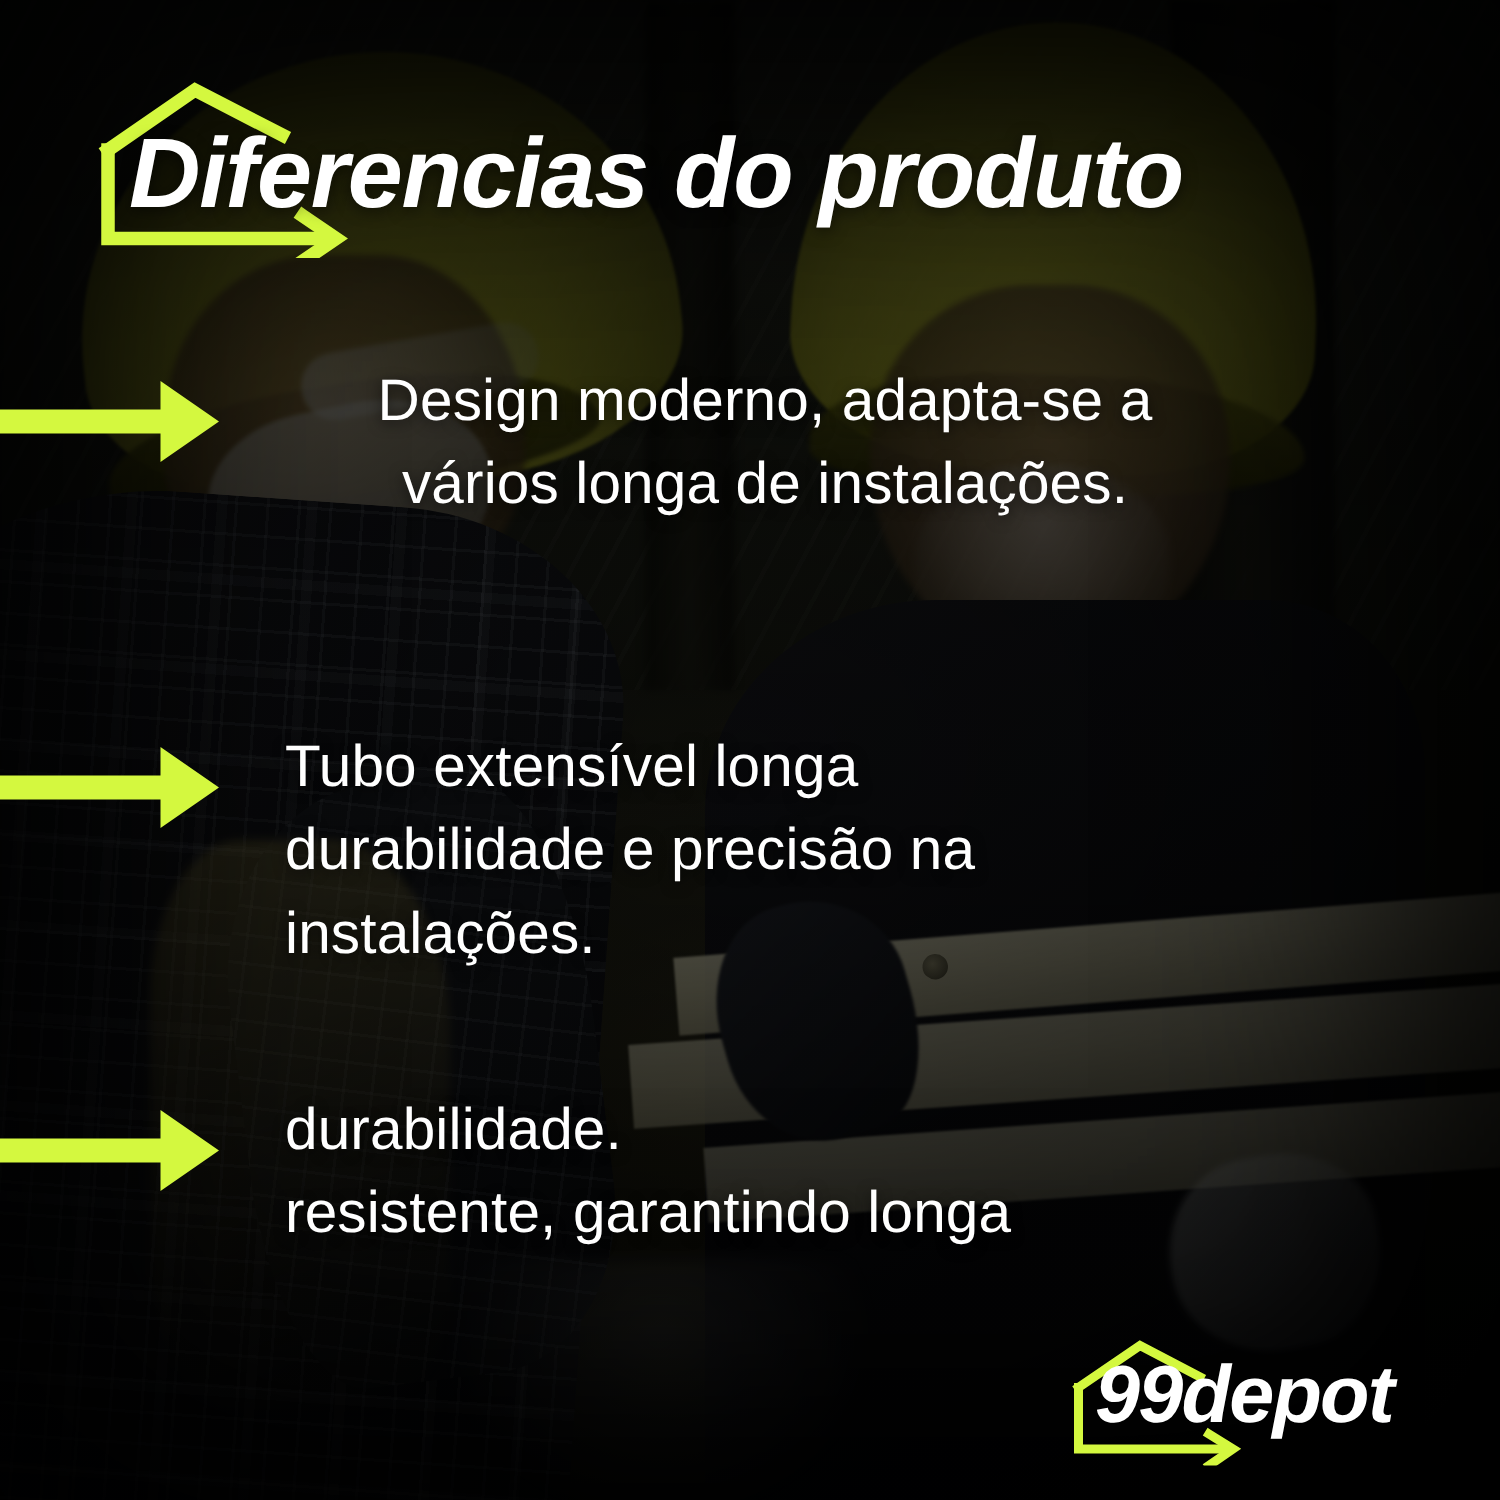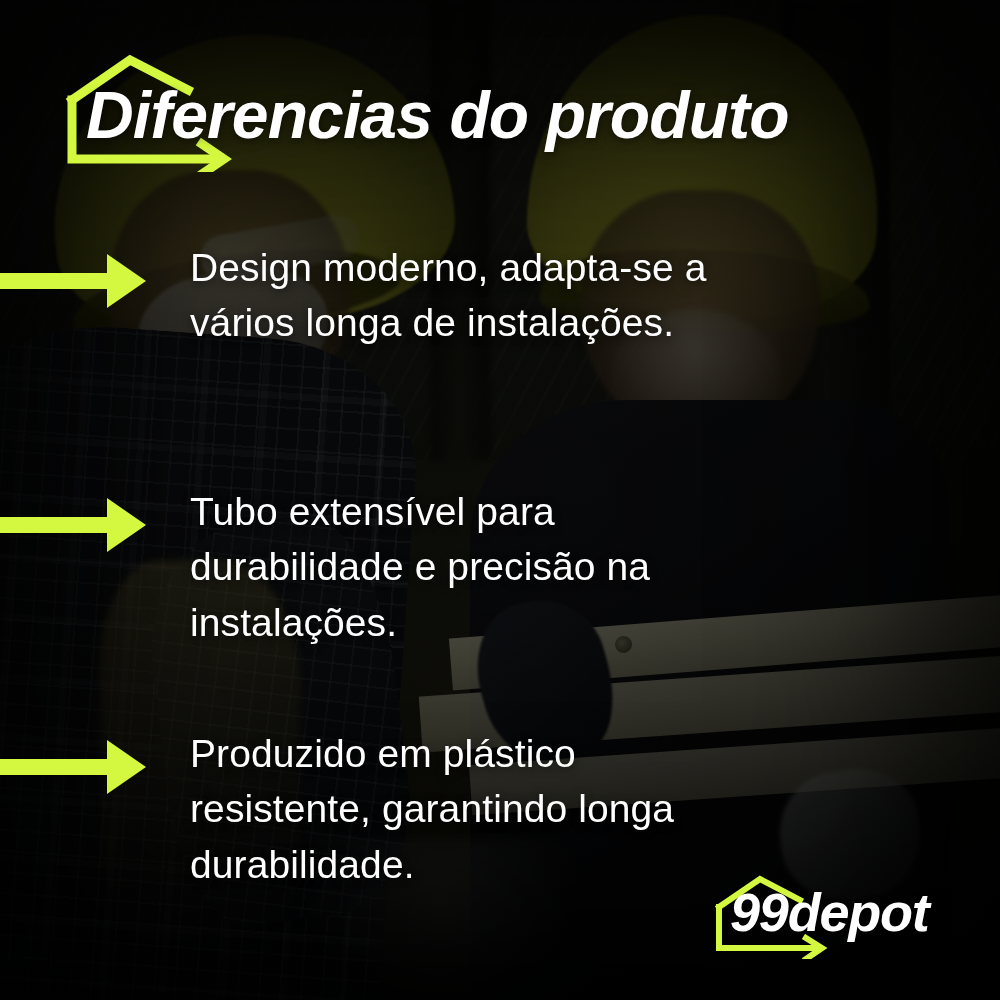--- a/index.html
+++ b/index.html
@@ -320,35 +320,35 @@
     color: #ffffff;
     font-size: 39px;
     font-weight: 400;
     line-height: 1.42;
     letter-spacing: .1px;
     text-shadow: 0 2px 9px rgba(0,0,0,.6);
   }
 
   #bullet-1 { top: 248px; }
   #bullet-1 .arrow { top: 2px; }
-  #bullet-1 .btext { top: -8px; }
+  #bullet-1 .btext { top: -8px; text-align: center; }
 
   #bullet-2 { top: 492px; }
   #bullet-2 .arrow { top: 2px; }
   #bullet-2 .btext { top: -8px; }
 
   #bullet-3 { top: 734px; }
   #bullet-3 .arrow { top: 2px; }
   #bullet-3 .btext { top: -8px; }
 
   
   .logo {
     position: absolute;
     right: 52px;
-    bottom: 41px;
+    bottom: 23px;
     width: 236px;
     height: 86px;
   }
   .logo-mark {
     position: absolute;
     left: 0; top: 0;
     width: 126px; height: 86px;
   }
   .logo-text {
     position: absolute;
@@ -420,34 +420,33 @@
         <div>Design moderno, adapta-se a</div>
         <div>vários longa de instalações.</div>
       </div>
     </div>
 
     <div class="bullet" id="bullet-2">
       <svg class="arrow" viewBox="0 0 148 62" aria-hidden="true">
         <path d="M0 23 L107 23 L107 4 L146 31 L107 58 L107 39 L0 39 Z" fill="#d4f83f"></path>
       </svg>
       <div class="btext">
-        <div>Tubo extensível para</div>
+        <div>Tubo extensível longa</div>
         <div>durabilidade e precisão na</div>
         <div>instalações.</div>
       </div>
     </div>
 
     <div class="bullet" id="bullet-3">
       <svg class="arrow" viewBox="0 0 148 62" aria-hidden="true">
         <path d="M0 23 L107 23 L107 4 L146 31 L107 58 L107 39 L0 39 Z" fill="#d4f83f"></path>
       </svg>
       <div class="btext">
-        <div>Produzido em plástico</div>
+        <div>durabilidade.</div>
         <div>resistente, garantindo longa</div>
-        <div>durabilidade.</div>
       </div>
     </div>
 
     <div class="logo">
       <svg class="logo-mark" viewBox="0 0 126 86" aria-hidden="true">
         <path d="M7 34 L7 75 L104 75" fill="none" stroke="#d4f83f" stroke-width="6" stroke-linecap="square" stroke-linejoin="miter"></path>
         <path d="M7 34 L48 6 L88 27" fill="none" stroke="#d4f83f" stroke-width="6" stroke-linecap="square" stroke-linejoin="miter"></path>
         <path d="M94 65 L110 75 L94 86" fill="none" stroke="#d4f83f" stroke-width="6" stroke-linecap="square" stroke-linejoin="miter"></path>
       </svg>
       <div class="logo-text">99depot</div>

